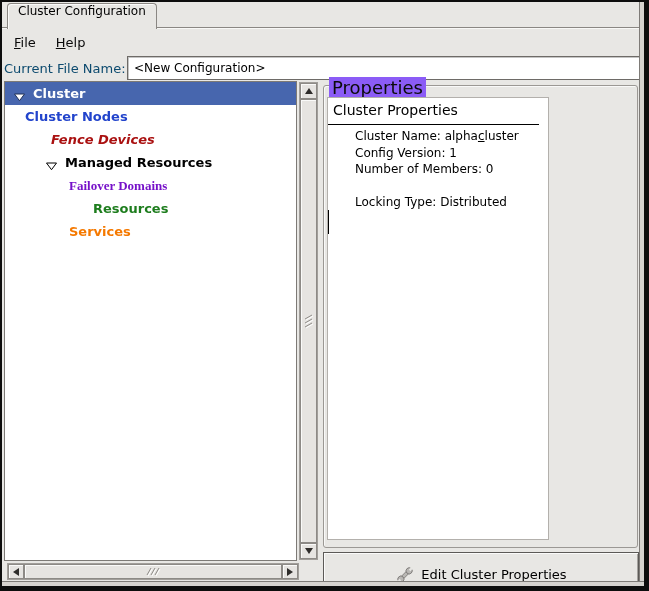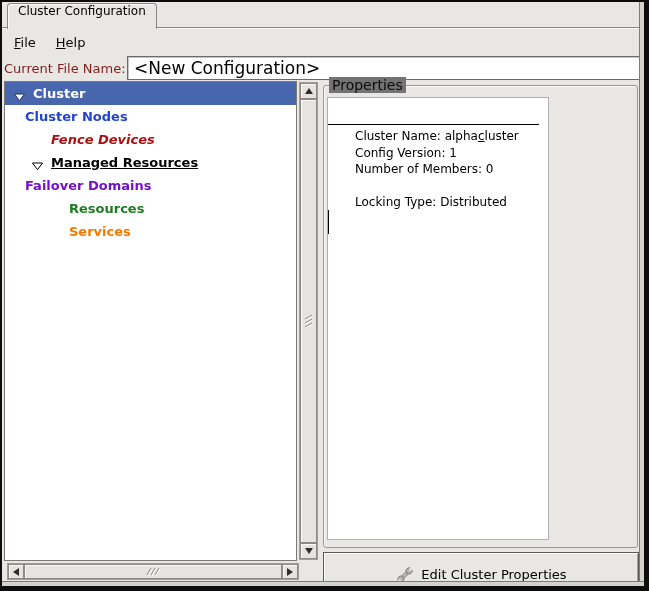--- a/index.html
+++ b/index.html
@@ -33,27 +33,27 @@
   .page-edge-dark{position:absolute;left:139px;top:27px;width:501px;height:1px;background:#8a8783;}
   .page-edge-dark2{position:absolute;left:2px;top:27px;width:6px;height:1px;background:#8a8783;}
   .page-edge-light{position:absolute;left:2px;top:28px;width:638px;height:1px;background:#f8f8f6;}
 
   
   .menubar{position:absolute;left:4px;top:31px;height:22px;display:flex;align-items:center;gap:20px;padding-left:10px;font-size:13px;color:#0a0a0a;}
   .menu-item{cursor:default;}
   .menu-item u{text-decoration:underline;}
 
   
-  .fn-label{position:absolute;left:4px;top:55px;height:26px;display:flex;align-items:center;font-size:13px;color:#7f1d1d;}
+  .fn-label{position:absolute;left:4px;top:55px;height:26px;display:flex;align-items:center;font-size:13px;color:#0c4a6e;}
   .entry{
     position:absolute;left:127px;top:56px;width:511px;height:22px;
     background:#fff;border:1px solid #6e6b67;
     box-shadow:inset 1px 1px 0 rgba(90,88,85,.35);
     display:flex;align-items:center;padding-left:6px;
-    font-size:17px;color:#000;
+    font-size:12px;color:#000;
   }
 
   
   .tree{
     position:absolute;left:4px;top:81px;width:291px;height:478px;
     background:#fff;border:1px solid #7d7a76;overflow:hidden;
   }
   .tree-row{position:relative;height:23px;display:flex;align-items:center;}
   .expander{width:13px;height:11px;display:inline-block;flex:none;}
   .tree-label{margin-left:7px;font-size:13px;font-weight:bold;white-space:nowrap;}
@@ -75,21 +75,21 @@
 
   
   .frame{
     position:absolute;left:323px;top:85px;width:315px;height:463px;
     border:1px solid #9b9894;border-radius:3px;
     box-shadow:inset 1px 1px 0 #f9f9f8;
     box-sizing:border-box;
   }
   .frame-legend{
     position:absolute;left:5px;top:-9px;padding:0 3px;
-    background:#737373;font-size:14px;color:#0a0a0a;
+    background:#8b5cf6;font-size:18px;color:#0a0a0a;
   }
   .canvas{
     position:absolute;left:327px;top:97px;width:222px;height:443px;
     background:#fff;border:1px solid #b3b0ac;box-sizing:border-box;
   }
   .canvas-heading{position:absolute;left:5px;top:4px;font-size:14px;color:#000;white-space:nowrap;}
   .canvas-hline{position:absolute;left:0;top:26px;width:211px;height:1px;background:#000;}
   .prop-lines{position:absolute;left:4px;top:31px;margin-left:23px;}
   .prop-line{height:16.5px;font-size:12px;color:#000;white-space:nowrap;}
   .prop-line u{text-decoration:underline;}
@@ -138,31 +138,31 @@
       <span class="tree-label" style="color: rgb(255, 255, 255);">Cluster</span>
     </div>
     <div class="tree-row" style="">
       <span class="expander"></span>
       <span class="tree-label" style="color: rgb(34, 68, 204);">Cluster Nodes</span>
     </div>
     <div class="tree-row" style="padding-left: 26px;">
       <span class="expander"></span>
       <span class="tree-label" style="color: rgb(170, 17, 17); font-style: italic;">Fence Devices</span>
     </div>
-    <div class="tree-row" style="padding-left: 26px; text-decoration: underline;">
+    <div class="tree-row" style="padding-left: 40px;">
       <span class="expander"><svg width="13" height="11">
           <polygon points="1.5,2 11.5,2 6.5,8.7" fill="#ffffff" stroke="#000000" stroke-width="1"></polygon>
         </svg></span>
       <span class="tree-label" style="color: rgb(0, 0, 0);">Managed Resources</span>
     </div>
-    <div class="tree-row" style="">
+    <div class="tree-row" style="padding-left: 44px; font-family: Liberation Serif, serif;">
       <span class="expander"></span>
       <span class="tree-label" style="color: rgb(118, 17, 201);">Failover Domains</span>
     </div>
-    <div class="tree-row" style="padding-left: 44px;">
+    <div class="tree-row" style="padding-left: 68px;">
       <span class="expander"></span>
       <span class="tree-label" style="color: rgb(30, 125, 30);">Resources</span>
     </div>
     <div class="tree-row" style="padding-left: 44px;">
       <span class="expander"></span>
       <span class="tree-label" style="color: rgb(245, 121, 0);">Services</span>
     </div>
   </div>
 
 <div class="vscroll">
@@ -200,20 +200,21 @@
   </div>
   <div class="stepper">
       <span class="arr arr-right"></span>
     </div>
 </div>
 
 <div class="frame">
   <span class="frame-legend">Properties</span>
 </div>
 <div class="canvas">
+  <div class="canvas-heading">Cluster Properties</div>
   <div class="canvas-hline"></div>
   <div class="prop-lines">
       <div class="prop-line">Cluster Name: alpha<u>c</u>luster</div>
       <div class="prop-line">Config Version: 1</div>
       <div class="prop-line">Number of Members: 0</div>
       <div class="prop-line"></div>
       <div class="prop-line">Locking Type: Distributed</div>
     </div>
   <div class="canvas-vtick"></div>
 </div>

